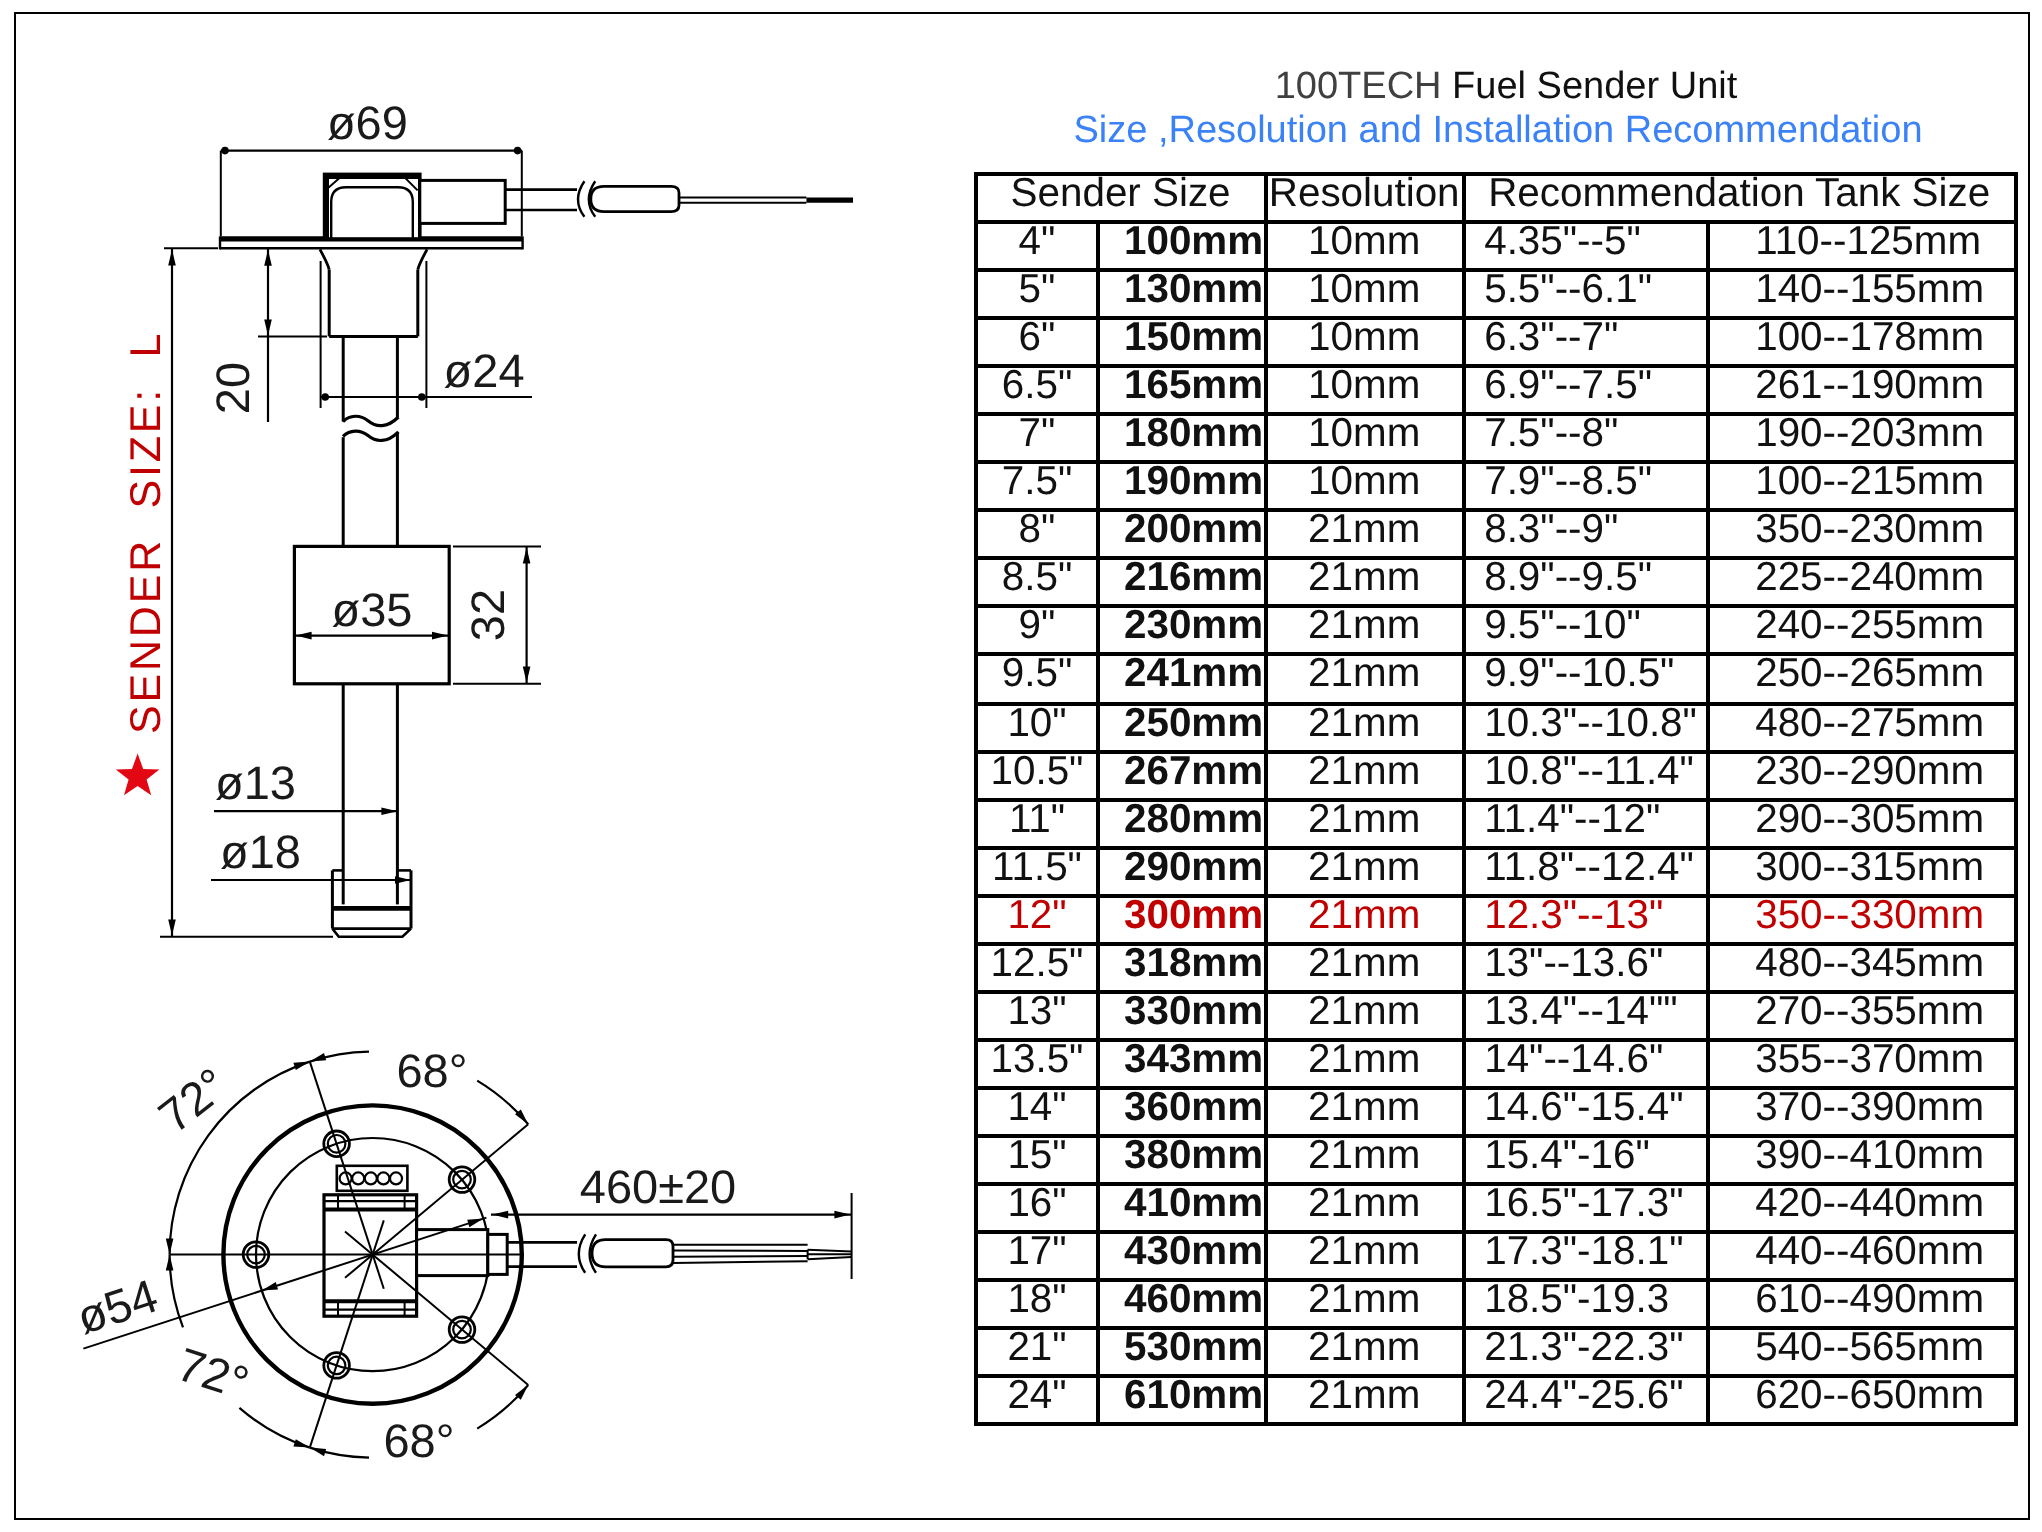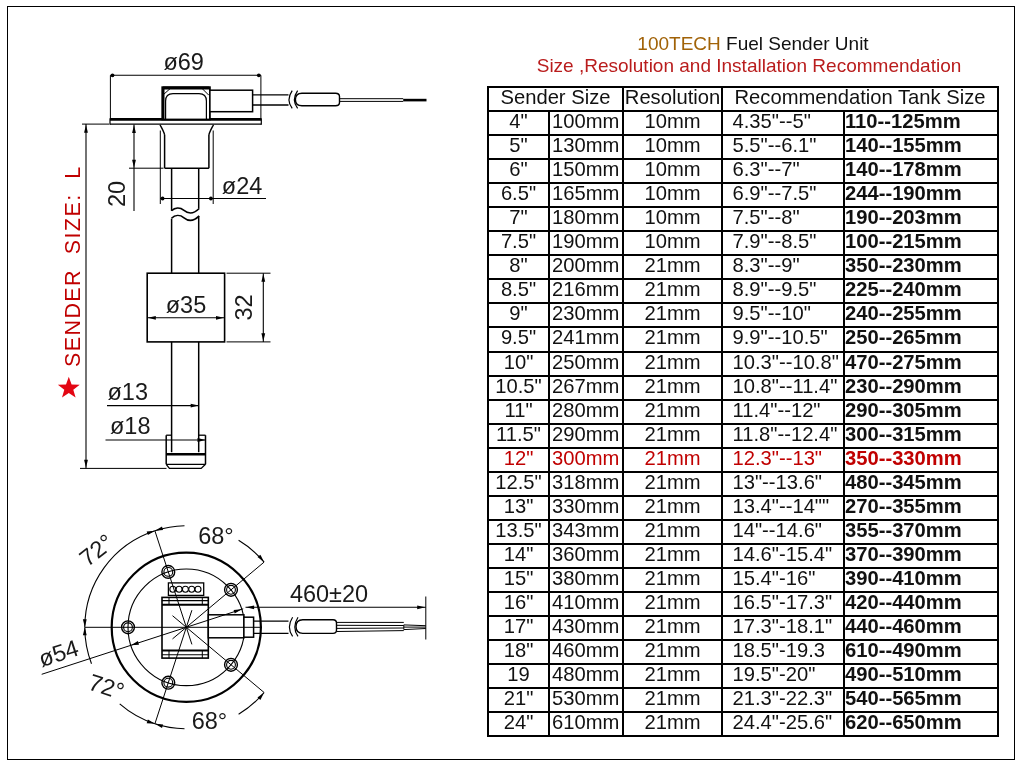--- a/index.html
+++ b/index.html
@@ -2,29 +2,29 @@
 <html><head><meta charset="utf-8">
 <style>
 html,body{margin:0;padding:0;background:#fff;}
 #page{position:relative;width:1021px;height:766px;background:#fff;overflow:hidden;
   font-family:"Liberation Sans",sans-serif;}
 #frame{position:absolute;left:7px;top:6px;width:1008px;height:753.5px;border:1.6px solid #000;box-sizing:border-box;}
 #cad{position:absolute;left:0;top:0;}
 #title1{position:absolute;left:488px;top:33px;width:530px;text-align:center;
   font-size:19px;color:#111;white-space:nowrap;}
 #title2{position:absolute;left:484px;top:55px;width:530px;text-align:center;
-  font-size:19px;color:#b91c1c;white-space:nowrap;}
-.red{color:#a16207;}
+  font-size:19px;color:#3b82f6;white-space:nowrap;}
+.red{color:#404040;}
 #spec{position:absolute;left:487px;top:86px;border-collapse:collapse;table-layout:fixed;
   font-size:20.2px;color:#111;}
 #spec td{border:2px solid #000;height:22.05px;padding:0;vertical-align:top;line-height:19.4px;white-space:nowrap;overflow:hidden;}
 #spec td.c1,#spec td.c3{text-align:center;}
-#spec td.c2{padding-left:2px;}
+#spec td.c2{padding-left:12px;font-weight:bold;}
 #spec td.c4{padding-left:9.5px;}
-#spec td.c5{padding-left:0;font-weight:bold;}
+#spec td.c5{padding-left:23px;}
 #spec tr.rd td{color:#c00000;}
 </style></head>
 <body>
 <div id="page">
 <div id="frame"></div>
 <svg id="cad" width="1021" height="766" viewBox="0 0 1021 766">
       <line x1="110.0" y1="119.4" x2="261.3" y2="119.4" stroke="#000" stroke-width="2.6"></line>
 <line x1="110.0" y1="124.1" x2="261.3" y2="124.1" stroke="#000" stroke-width="1.2"></line>
 <line x1="110.0" y1="118.2" x2="110.0" y2="124.7" stroke="#000" stroke-width="1.2"></line>
 <line x1="261.3" y1="118.2" x2="261.3" y2="124.7" stroke="#000" stroke-width="1.2"></line>
@@ -208,28 +208,28 @@
           <td class="c2">130mm</td>
           <td class="c3">10mm</td>
           <td class="c4">5.5"--6.1"</td>
           <td class="c5">140--155mm</td>
         </tr>
 <tr>
           <td class="c1">6"</td>
           <td class="c2">150mm</td>
           <td class="c3">10mm</td>
           <td class="c4">6.3"--7"</td>
-          <td class="c5">140--178mm</td>
+          <td class="c5">100--178mm</td>
         </tr>
 <tr>
           <td class="c1">6.5"</td>
           <td class="c2">165mm</td>
           <td class="c3">10mm</td>
           <td class="c4">6.9"--7.5"</td>
-          <td class="c5">244--190mm</td>
+          <td class="c5">261--190mm</td>
         </tr>
 <tr>
           <td class="c1">7"</td>
           <td class="c2">180mm</td>
           <td class="c3">10mm</td>
           <td class="c4">7.5"--8"</td>
           <td class="c5">190--203mm</td>
         </tr>
 <tr>
           <td class="c1">7.5"</td>
@@ -264,21 +264,21 @@
           <td class="c2">241mm</td>
           <td class="c3">21mm</td>
           <td class="c4">9.9"--10.5"</td>
           <td class="c5">250--265mm</td>
         </tr>
 <tr>
           <td class="c1">10"</td>
           <td class="c2">250mm</td>
           <td class="c3">21mm</td>
           <td class="c4">10.3"--10.8"</td>
-          <td class="c5">470--275mm</td>
+          <td class="c5">480--275mm</td>
         </tr>
 <tr>
           <td class="c1">10.5"</td>
           <td class="c2">267mm</td>
           <td class="c3">21mm</td>
           <td class="c4">10.8"--11.4"</td>
           <td class="c5">230--290mm</td>
         </tr>
 <tr>
           <td class="c1">11"</td>
@@ -349,27 +349,20 @@
           <td class="c3">21mm</td>
           <td class="c4">17.3"-18.1"</td>
           <td class="c5">440--460mm</td>
         </tr>
 <tr>
           <td class="c1">18"</td>
           <td class="c2">460mm</td>
           <td class="c3">21mm</td>
           <td class="c4">18.5"-19.3</td>
           <td class="c5">610--490mm</td>
-        </tr>
-<tr>
-          <td class="c1">19</td>
-          <td class="c2">480mm</td>
-          <td class="c3">21mm</td>
-          <td class="c4">19.5"-20"</td>
-          <td class="c5">490--510mm</td>
         </tr>
 <tr>
           <td class="c1">21"</td>
           <td class="c2">530mm</td>
           <td class="c3">21mm</td>
           <td class="c4">21.3"-22.3"</td>
           <td class="c5">540--565mm</td>
         </tr>
 <tr>
           <td class="c1">24"</td>

